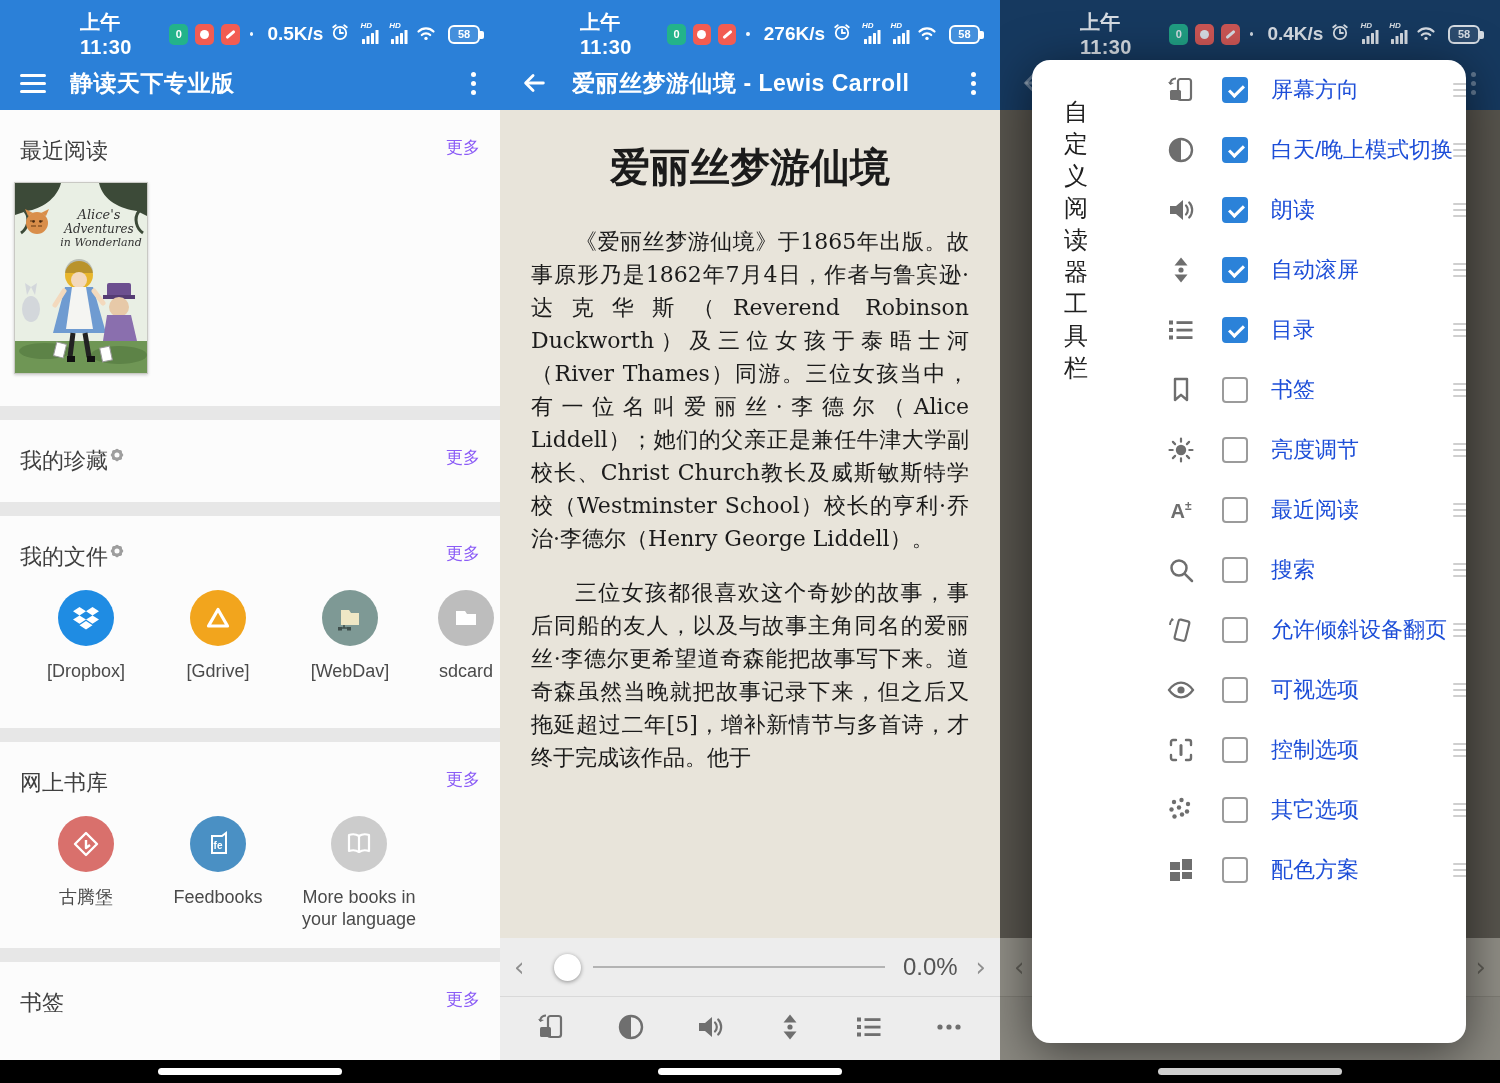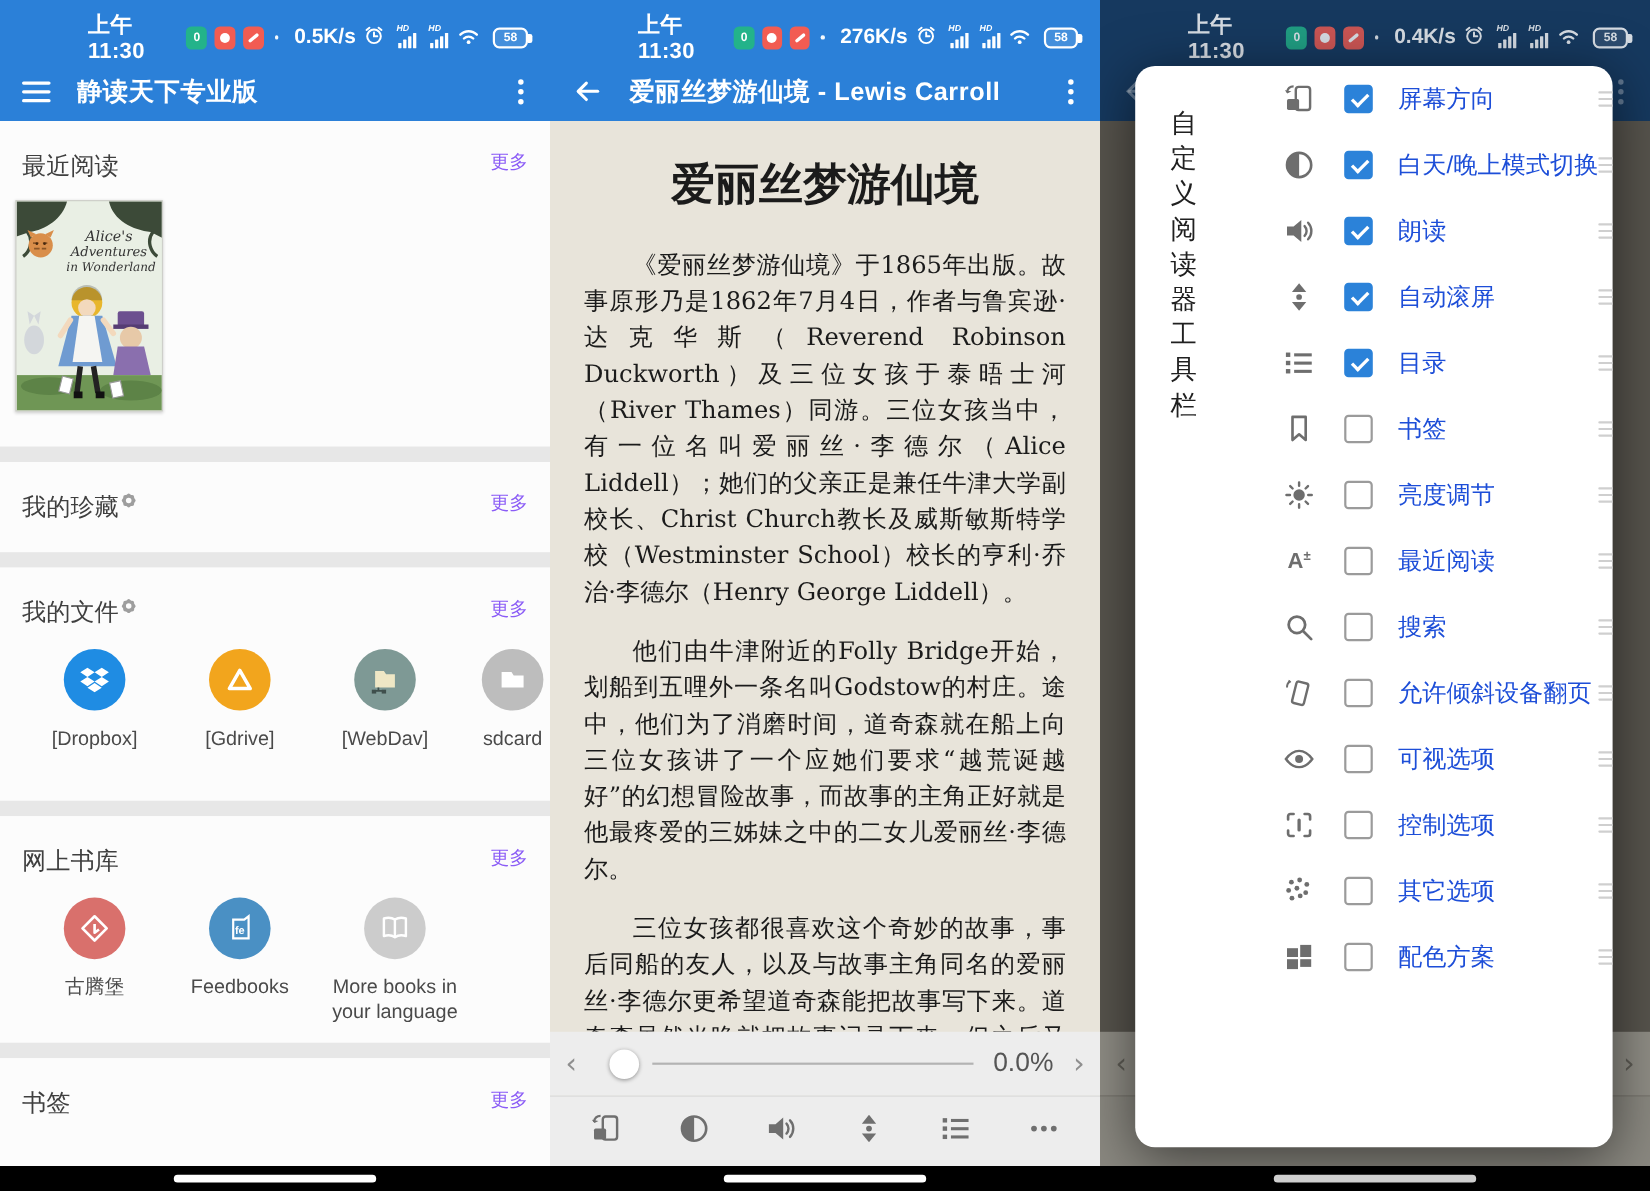--- a/index.html
+++ b/index.html
@@ -392,21 +392,20 @@
           <i></i>
           <i></i>
           <i></i>
         </span>
     </div>
   </div>
 
   <div class="page">
     <h1>爱丽丝梦游仙境</h1>
     <p><span class="bold">《爱丽丝梦游仙境》</span><span>于1865年出版。故事原形乃是</span><span class="bold">1862年7月4日</span><span>，作者与鲁宾逊·达克华斯（Reverend Robinson Duckworth）及三位女孩于泰晤士河（River Thames）同游。三位女孩当中，有一位名叫爱丽丝·李德尔（Alice Liddell）；她们的父亲正是兼任牛津大学副校长、Christ Church教长及威斯敏斯特学校（Westminster School）校长的亨利·乔治·李德尔（Henry George Liddell）。</span></p>
-    <p><span>他们由牛津附近的Folly Bridge开始，划船到五哩外一条名叫Godstow的村庄。途中，他们为了消磨时间，道奇森就在船上向三位女孩讲了一个应她们要求“越荒诞越好”的幻想冒险故事，而故事的主角正好就是他最疼爱的三姊妹之中的二女儿爱丽丝·李德尔。</span></p>
     <p><span>三位女孩都很喜欢这个奇妙的故事，事后同船的友人，以及与故事主角同名的爱丽丝·李德尔更希望道奇森能把故事写下来。道奇森虽然当晚就把故事记录下来，但之后又拖延超过二年[5]，增补新情节与多首诗，才终于完成该作品。他于</span></p>
   </div>
 
   <div class="bottombar">
     <div class="seekrow">
       <span class="chev">‹</span>
       <span class="knob"></span>
       <span class="track"></span>
       <span class="pct">0.0%</span>
       <span class="chev">›</span>

